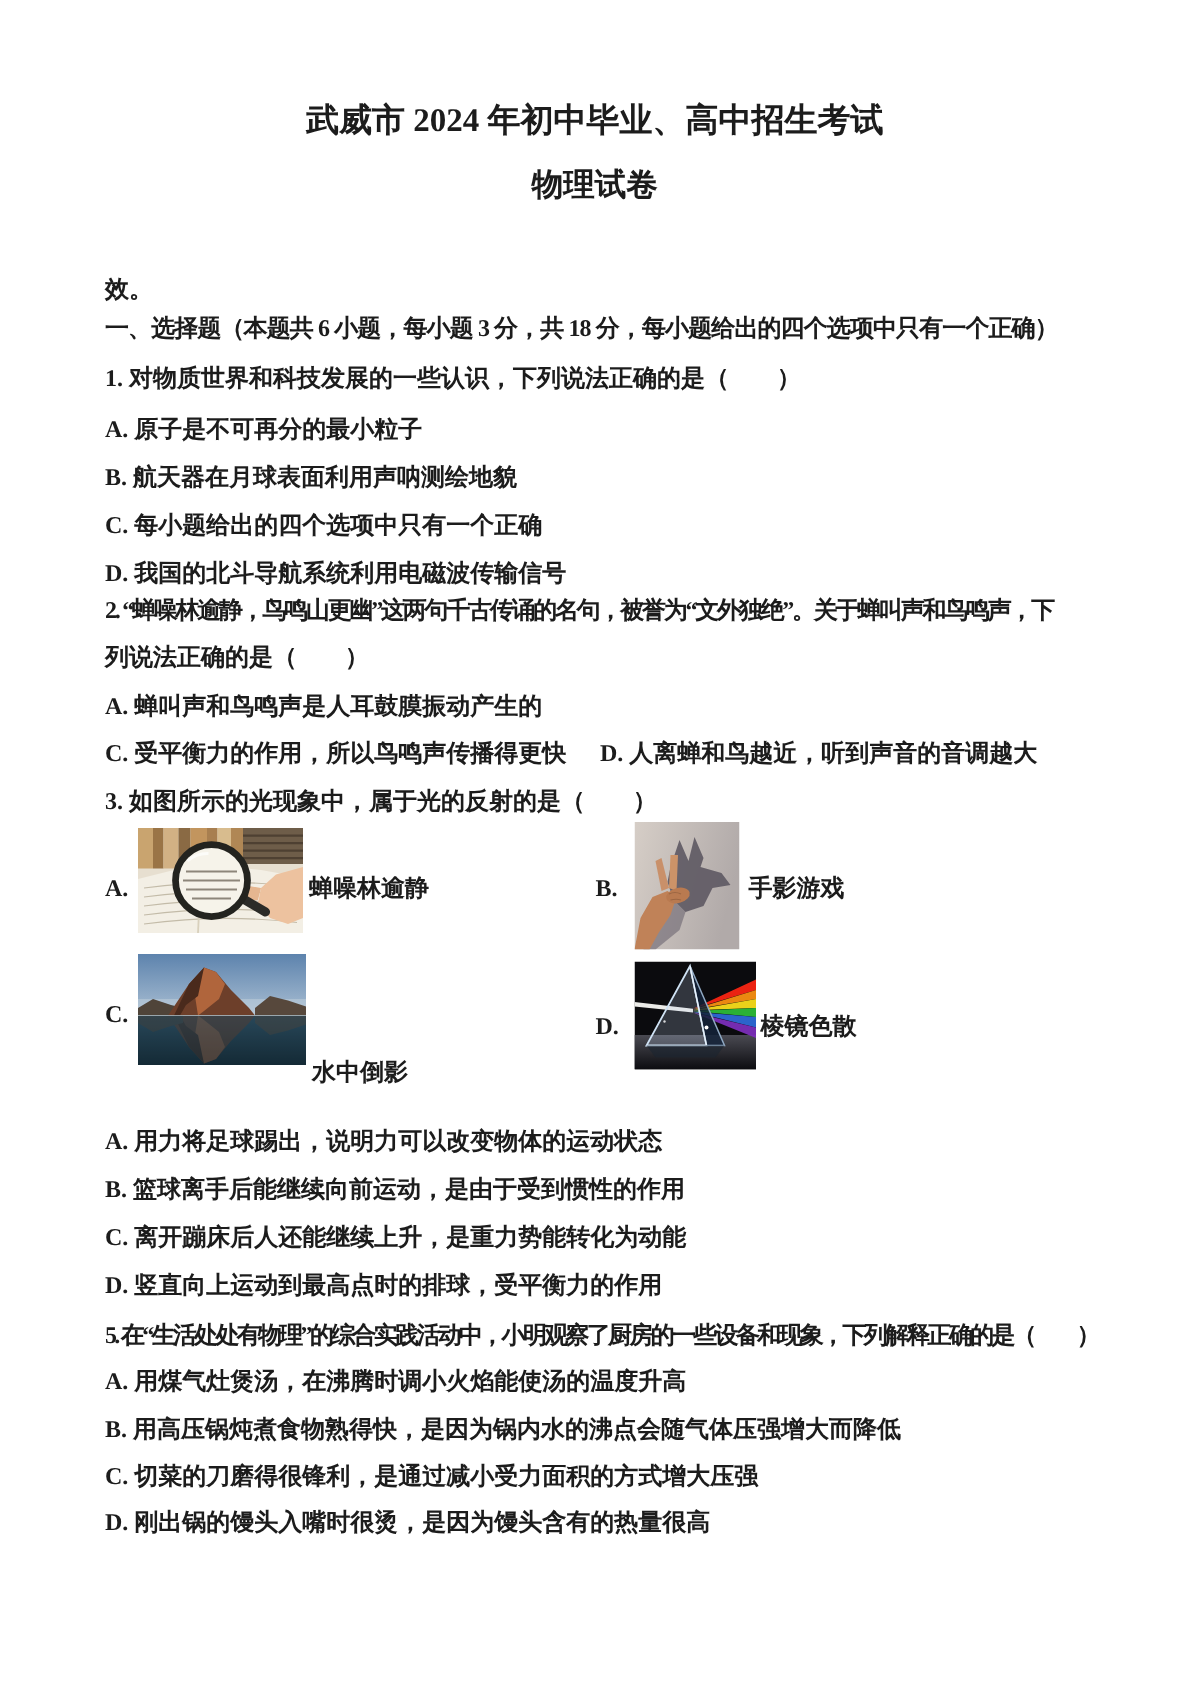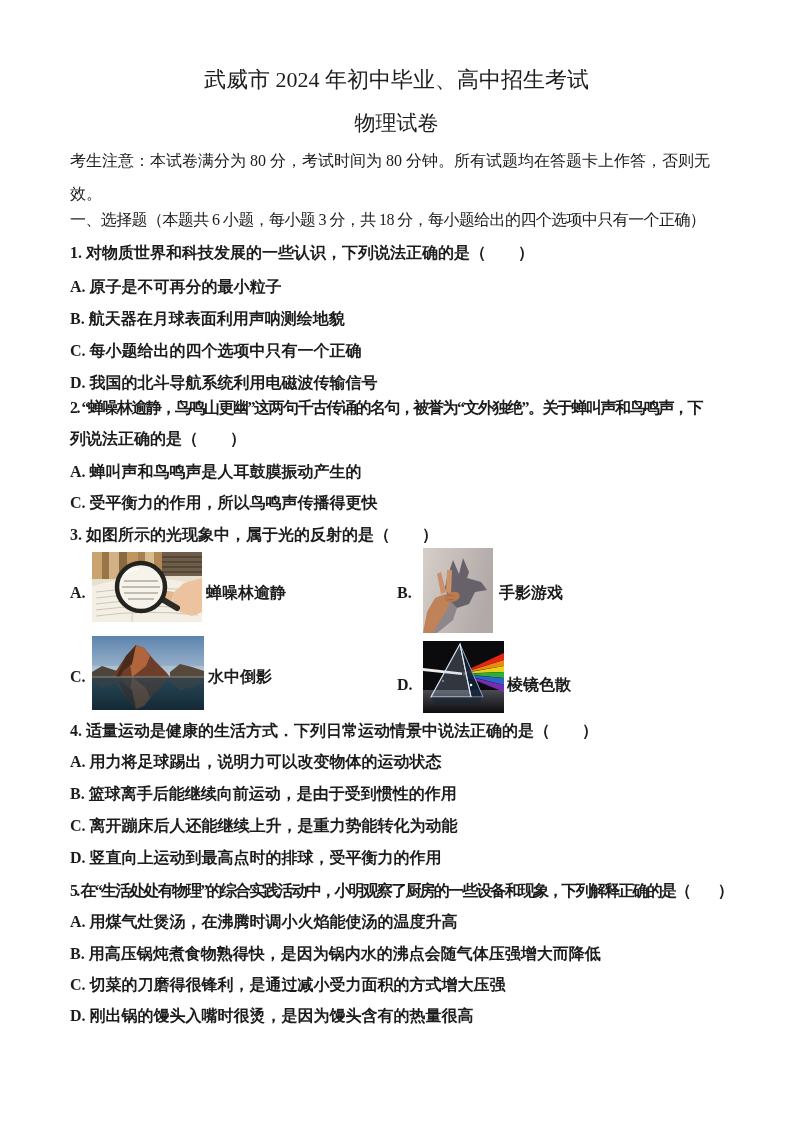--- a/index.html
+++ b/index.html
@@ -1,51 +1,51 @@
 <!DOCTYPE html>
 <html lang="zh"><head>
 <meta charset="utf-8">
 <style>
   html,body{margin:0;padding:0;background:#ffffff;}
   .page{
     position:relative;width:793px;height:1122px;background:#ffffff;overflow:hidden;
     font-family:"Liberation Serif","DejaVu Serif",serif;color:#1c1c1c;
   }
   .line{position:absolute;left:70px;white-space:nowrap;font-size:16px;line-height:20px;font-weight:bold;}
-  .b{font-weight:400;}
+  .b{font-weight:700;}
   .center{left:0;right:0;text-align:center;}
   .t1{font-size:22px;}
   .t2{font-size:21px;}
   .sq{letter-spacing:-1.5px;}
   .sq2{letter-spacing:-1.8px;}
   .sq3{letter-spacing:-0.6px;}
   .col2{left:400px;}
   .photo{position:absolute;display:block;}
 </style>
 </head>
 <body>
 
 <div class="page">
 
   <div class="line center b t1" style="top:70px">武威市 2024 年初中毕业、高中招生考试</div>
   <div class="line center b t2" style="top:113px">物理试卷</div>
-  <div class="line b" style="top:151px">考生注意：本试卷满分为 80 分，考试时间为 80 分钟。所有试题均在答题卡上作答，否则无</div>
   <div class="line b" style="top:184px">效。</div>
   <div class="line b sq3" style="top:210px">一、选择题（本题共 6 小题，每小题 3 分，共 18 分，每小题给出的四个选项中只有一个正确）</div>
 
   <div class="line" style="top:243px">1. 对物质世界和科技发展的一些认识，下列说法正确的是（　　）</div>
   <div class="line" style="top:277px">A. 原子是不可再分的最小粒子</div>
   <div class="line" style="top:309px">B. 航天器在月球表面利用声呐测绘地貌</div>
   <div class="line" style="top:341px">C. 每小题给出的四个选项中只有一个正确</div>
   <div class="line" style="top:373px">D. 我国的北斗导航系统利用电磁波传输信号</div>
 
   <div class="line sq" style="top:398px">2. “蝉噪林逾静，鸟鸣山更幽”这两句千古传诵的名句，被誉为“文外独绝”。关于蝉叫声和鸟鸣声，下</div>
   <div class="line" style="top:429px">列说法正确的是（　　）</div>
   <div class="line" style="top:462px">A. 蝉叫声和鸟鸣声是人耳鼓膜振动产生的</div>
   <div class="line" style="top:493px">C. 受平衡力的作用，所以鸟鸣声传播得更快</div>
+  <div class="line col2" style="top:493px">D. 人离蝉和鸟越近，听到声音的音调越大</div>
 
   <div class="line" style="top:525px">3. 如图所示的光现象中，属于光的反射的是（　　）</div>
 
   <div class="line" style="top:583px">A.</div>
   <svg class="photo" style="left:92px;top:552px" width="110" height="70" viewBox="0 0 110 70">
     <rect width="110" height="70" fill="#e7dfd0"></rect>
     <g>
       <rect x="0" y="0" width="10" height="27" fill="#c9a46f"></rect>
         <rect x="10" y="0" width="7" height="27" fill="#9a7446"></rect>
       <rect x="17" y="0" width="10" height="27" fill="#d2b184"></rect>
@@ -113,21 +113,21 @@
     <g opacity="0.5" transform="translate(0,82) scale(1,-1)">
       <polygon points="20,41 34,20 44,9 52,12 62,24 74,36 78,41" fill="#6d3f2a"></polygon>
       <polygon points="44,9 52,12 58,20 54,30 44,38 40,41 38,28" fill="#b0653c"></polygon>
       <polygon points="34,20 44,9 40,28 32,34 28,41 24,41" fill="#4a2a1c"></polygon>
       <polygon points="0,36 10,30 22,34 30,36 30,41 0,41" fill="#4f4439"></polygon>
       <polygon points="78,36 88,28 100,31 112,35 112,41 78,41" fill="#57483c"></polygon>
     </g>
     <rect y="41" width="112" height="33" fill="#1d3947" opacity="0.3"></rect>
     <line x1="0" y1="41" x2="112" y2="41" stroke="#b9c6cc" stroke-width="0.8" opacity="0.7"></line>
   </svg>
-  <div class="line" style="left:208px;top:667px">水中倒影</div>
+  <div class="line" style="left:208px;top:706px">水中倒影</div>
 
   <div class="line" style="left:397px;top:675px">D.</div>
   <svg class="photo" style="left:423px;top:641px" width="81" height="72" viewBox="0 0 81 72">
     <defs>
       <linearGradient id="gfl" x1="0" y1="0" x2="0" y2="1">
         <stop offset="0" stop-color="#4a4a52"></stop>
           <stop offset="1" stop-color="#0c0c10"></stop>
       </linearGradient>
     </defs>
     <rect width="81" height="72" fill="#0b0b0e"></rect>
@@ -143,21 +143,20 @@
     <polygon points="0,27 39,31.5 39,34 0,30" fill="#f8f8f4" opacity="0.95"></polygon>
     <polygon points="37,3 8,56 48,56" fill="#bed2eb" fill-opacity="0.22" stroke="#cfe2f4" stroke-width="1.2"></polygon>
     <polygon points="37,3 48,56 60,56" fill="#14233a" fill-opacity="0.85" stroke="#8fa8c2" stroke-width="1"></polygon>
     <line x1="37" y1="3" x2="48" y2="56" stroke="#e8f2fc" stroke-width="1"></line>
     <circle cx="48" cy="44" r="1.3" fill="#ffffff"></circle>
     <circle cx="20" cy="40" r="0.8" fill="#ffffff" opacity="0.8"></circle>
     <polygon points="8,56 60,56 54,64 14,64" fill="#1a2430" opacity="0.6"></polygon>
   </svg>
   <div class="line" style="left:507px;top:675px">棱镜色散</div>
 
-  <div class="line" style="top:721px">4. 适量运动是健康的生活方式．下列日常运动情景中说法正确的是（　　）</div>
   <div class="line" style="top:752px">A. 用力将足球踢出，说明力可以改变物体的运动状态</div>
   <div class="line" style="top:784px">B. 篮球离手后能继续向前运动，是由于受到惯性的作用</div>
   <div class="line" style="top:848px">D. 竖直向上运动到最高点时的排球，受平衡力的作用</div>
   <div class="line" style="top:816px">C. 离开蹦床后人还能继续上升，是重力势能转化为动能</div>
 
   <div class="line sq2" style="top:881px">5. 在“生活处处有物理”的综合实践活动中，小明观察了厨房的一些设备和现象，下列解释正确的是（　　）</div>
   <div class="line" style="top:944px">B. 用高压锅炖煮食物熟得快，是因为锅内水的沸点会随气体压强增大而降低</div>
   <div class="line" style="top:912px">A. 用煤气灶煲汤，在沸腾时调小火焰能使汤的温度升高</div>
   <div class="line" style="top:975px">C. 切菜的刀磨得很锋利，是通过减小受力面积的方式增大压强</div>
   <div class="line" style="top:1006px">D. 刚出锅的馒头入嘴时很烫，是因为馒头含有的热量很高</div>

